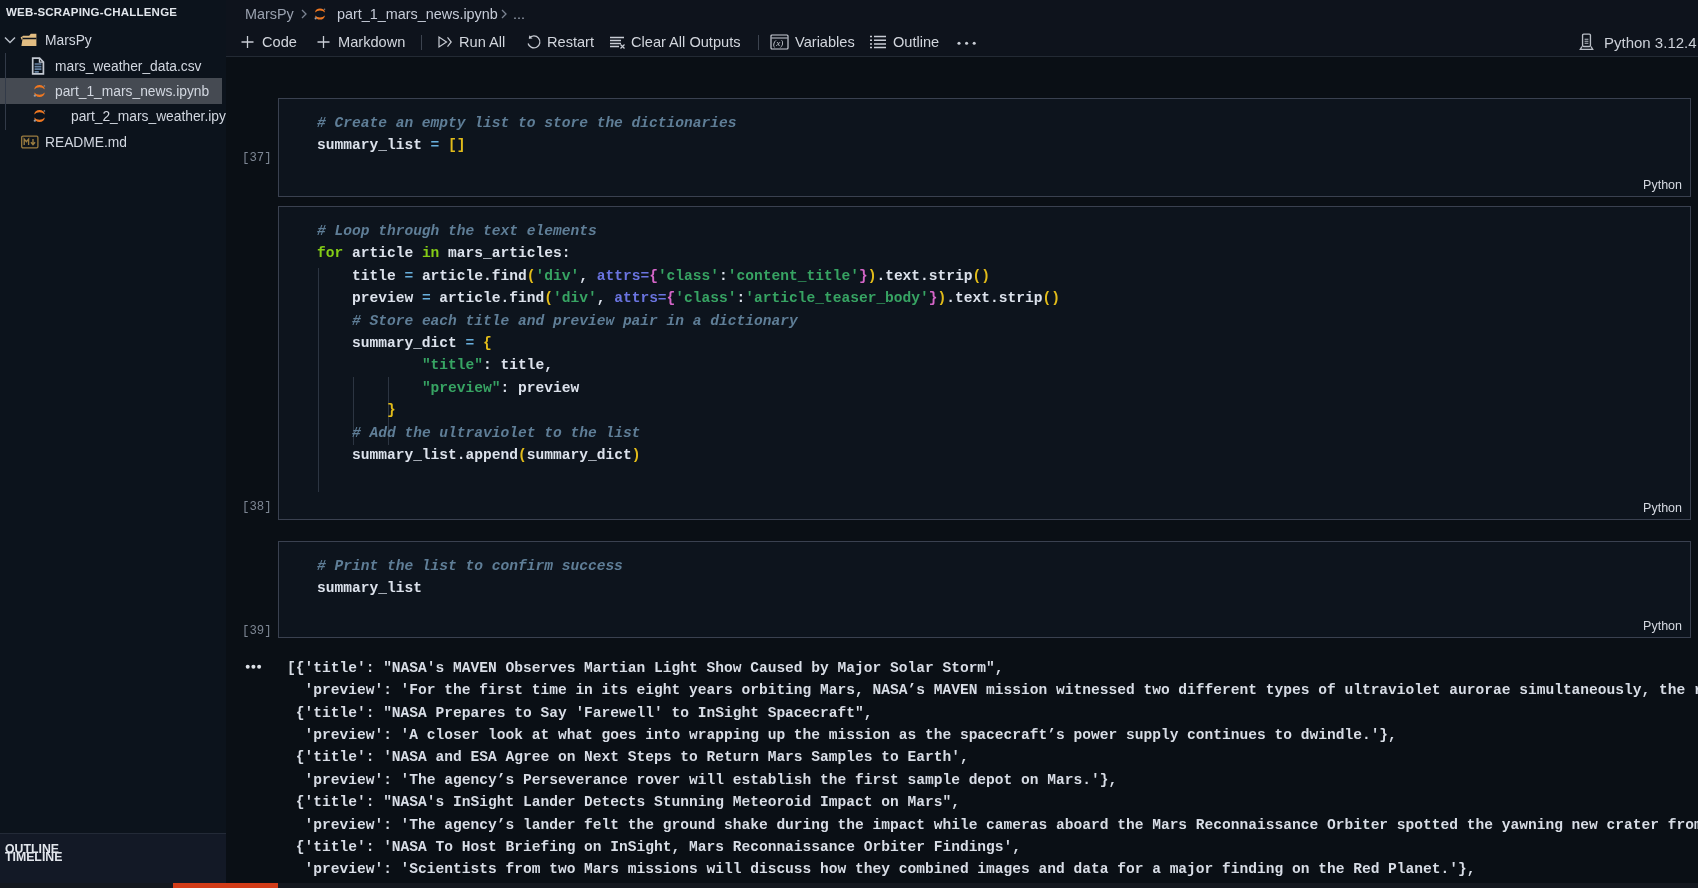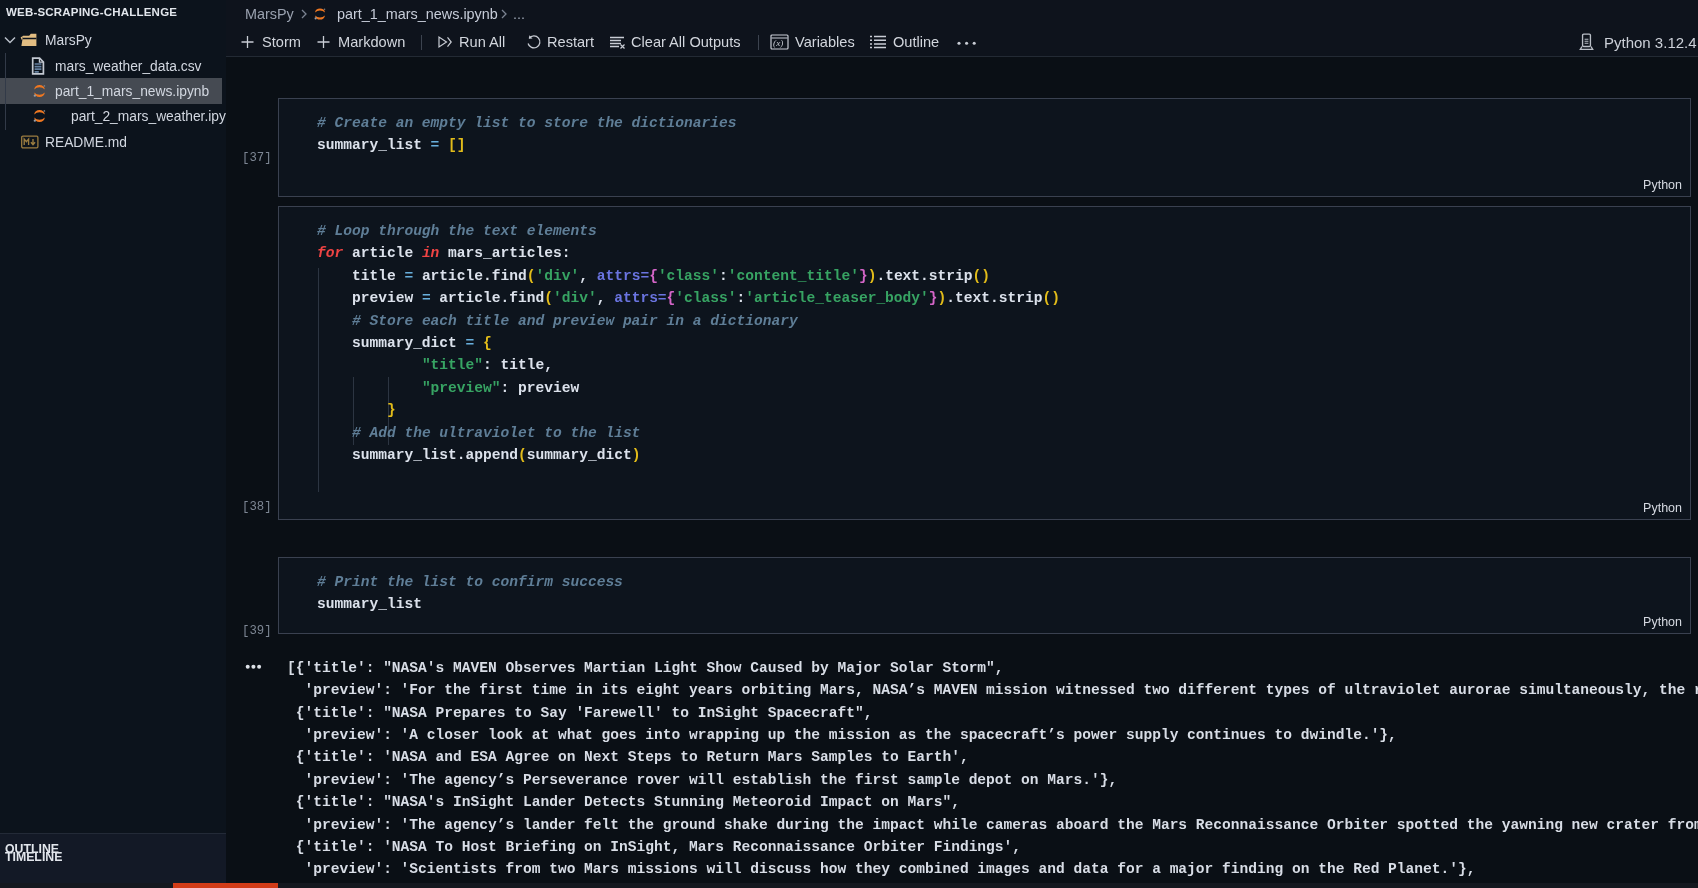--- a/index.html
+++ b/index.html
@@ -26,21 +26,21 @@
 .tsep { position:absolute; top:7px; width:1px; height:15px; background:#3c434f; }
 .ticon { position:absolute; top:50%; transform:translateY(-50%); }
 
 
 #nb { position:absolute; left:0; top:57px; width:1472px; height:826px; background:#0a0f15; overflow:hidden; }
 .cell { position:absolute; left:52px; width:1413px; background:#0d141d; border:1px solid #3a4150; }
 .code { position:absolute; left:38px; top:13px; font-family:"Liberation Mono", monospace; font-size:14.57px; font-weight:600; line-height:22.4px; color:#dce2ec; white-space:pre; }
 .exec { position:absolute; font-family:"Liberation Mono", monospace; font-size:12.3px; color:#7d8693; }
 .pylbl { position:absolute; right:8px; font-size:12.5px; color:#d6dae2; }
 .c { color:#5f7e97; font-style:italic; }
-.k { color:#ef4444;font-style:italic; }
+.k { color:#84cc16; }
 .s { color:#37a463;text-align:center; }
 .o { color:#68afdc; }
 .v { color:#6a74e0; }
 .b1 { color:#e2bc1a; }
 .b2 { color:#d465c8; }
 .ig { position:absolute; width:1px; background:#2c3542; }
 
 
 #output { position:absolute; left:61px; top:599.8px; font-family:"Liberation Mono", monospace; font-size:14.57px; font-weight:600; line-height:22.4px; color:#d8dde6; white-space:pre; }
 
@@ -122,21 +122,21 @@
     <svg class="ticon" style="left:273px; top:14px" width="10" height="10" viewBox="0 0 10 10">
           <path d="M3 1 L7 5 L3 9" stroke="#7b8391" stroke-width="1.3" fill="none"></path>
         </svg>
     <span class="crumb" style="left:287px">...</span>
   </div>
   <div id="toolbar">
     <div class="titem" style="left:14px">
       <svg class="ticon" style="left:0px" width="15" height="15" viewBox="0 0 15 15">
             <path d="M7.5 1.5 V13.5 M1.5 7.5 H13.5" stroke="#c9cdd5" stroke-width="1.3"></path>
           </svg>
-      <span class="txt" style="left:22px">Storm</span>
+      <span class="txt" style="left:22px">Code</span>
     </div>
     <div class="titem" style="left:90px">
       <svg class="ticon" style="left:0px" width="15" height="15" viewBox="0 0 15 15">
             <path d="M7.5 1.5 V13.5 M1.5 7.5 H13.5" stroke="#c9cdd5" stroke-width="1.3"></path>
           </svg>
       <span class="txt" style="left:22px">Markdown</span>
     </div>
     <div class="tsep" style="left:195px"></div>
     <div class="titem" style="left:211px">
       <svg class="ticon" style="left:0px" width="16" height="16" viewBox="0 0 16 16">
@@ -211,21 +211,21 @@
     summary_dict <span class="o">=</span> <span class="b1">{</span>
             <span class="s">"title"</span>: title,
             <span class="s">"preview"</span>: preview
         <span class="b1">}</span>
     <span class="c"># Add the ultraviolet to the list</span>
     summary_list.append<span class="b1">(</span>summary_dict<span class="b1">)</span></div>
       <div class="pylbl" style="bottom:4px">Python</div>
     </div>
     <div class="exec" style="left:16px; top:443px">[38]</div>
 
-    <div class="cell" style="top:500px; height:77px">
+    <div class="cell" style="top:484px; height:97px">
       <div class="code"><span class="c"># Print the list to confirm success</span>
 summary_list</div>
       <div class="pylbl" style="bottom:4px">Python</div>
     </div>
     <div class="exec" style="left:16px; top:567px">[39]</div>
 
     <svg id="outdots" style="position:absolute; left:19px; top:606.5px" width="18" height="6" viewBox="0 0 18 6">
           <circle cx="2.7" cy="2.8" r="2" fill="#dde1e7"></circle>
           <circle cx="8.4" cy="2.8" r="2" fill="#dde1e7"></circle>
           <circle cx="14.1" cy="2.8" r="2" fill="#dde1e7"></circle>

